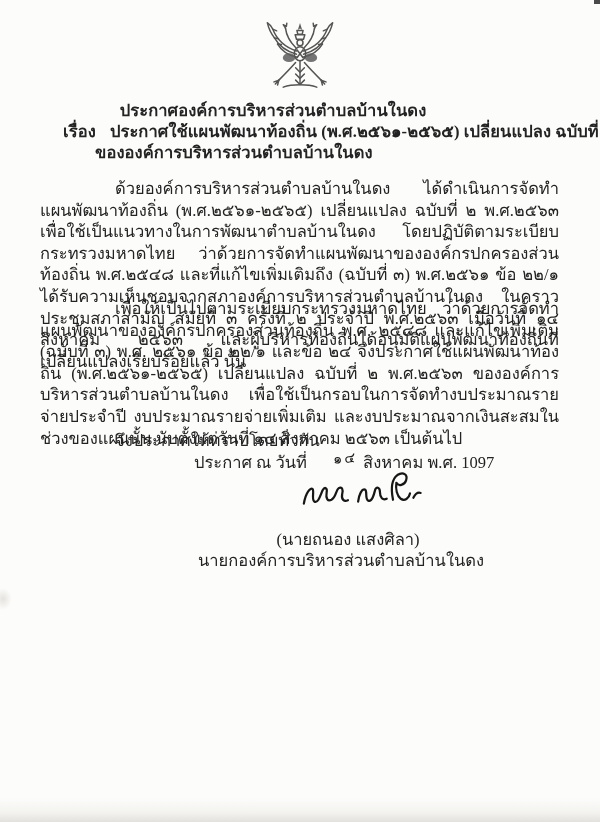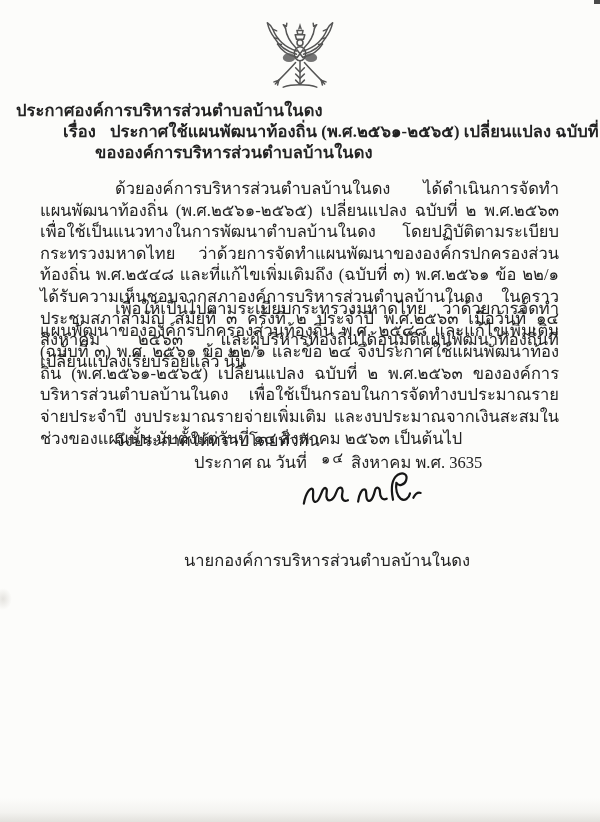--- a/index.html
+++ b/index.html
@@ -7,42 +7,42 @@
   .page {
     position:relative;
     width:600px; height:822px;
     margin:0 auto;
     background:#fcfcfa;
     font-family:"Liberation Serif","DejaVu Sans",sans-serif;
     color:#232323;
     overflow:hidden;
   }
   .title-line { position:absolute; font-size:16.5px; font-weight:bold; letter-spacing:.1px; white-space:nowrap; }
-  .title-1 { top:97px; left:16px; width:532px; text-align:left; }
+  .title-1 { top:97px; left:7px; width:532px; text-align:center; }
   .title-2 { top:118px; left:63px; }
   .title-2 .subject-label { margin-right:14px; }
   .title-3 { top:139px; left:95px;text-align:right; }
   .para {
     position:absolute; left:40px; width:519px;
     font-size:16.5px; line-height:21.6px;
     text-align:justify; text-indent:75px;
   }
   .para-1 { top:178px;font-family:Liberation Serif, serif; }
   .para-2 { top:298px; }
   .closing-line { position:absolute; top:427px; left:115px; font-size:16.5px; white-space:nowrap; }
   .date-line { position:absolute; top:449px; left:194px; font-size:16.5px; white-space:nowrap; }
-  .date-line .seg { margin-right:12px; }
+  .date-line .seg { margin-right:24px; }
   .hand-day {
     display:inline-block; margin:0 6px 0 2px;
     transform:translateY(-5px) rotate(-3deg);
     font-size:14.5px; letter-spacing:2px; color:#1b1b1b;
   }
   .signature-svg { position:absolute; top:466px; left:299px; width:126px; height:52px; }
   .sig-name { position:absolute; top:526px; left:198px; width:300px; text-align:center; font-size:16.5px; white-space:nowrap; }
-  .sig-position { position:absolute; top:547px; left:184px; width:300px; text-align:left; font-size:16.5px; white-space:nowrap; }
+  .sig-position { position:absolute; top:547px; left:184px; width:300px; text-align:right; font-size:16.5px; white-space:nowrap; }
   .emblem-svg { position:absolute; top:22px; left:256px; width:88px; height:74px; opacity:.88; }
   .corner-speck { position:absolute; top:0; right:0; width:6px; height:4px; background:#4a4a4a; }
   .edge-smudge {
     position:absolute; top:588px; left:-6px; width:18px; height:22px;
     background:radial-gradient(ellipse at center, rgba(120,112,98,.18), rgba(120,112,98,0) 70%);
     border-radius:50%;
   }
   .bottom-shadow {
     position:absolute; left:0; bottom:0; width:600px; height:24px;
     background:linear-gradient(to bottom, rgba(140,132,118,0) 0%, rgba(140,132,118,.08) 60%, rgba(125,118,104,.20) 100%);
@@ -112,25 +112,26 @@
 
   <div class="title-line title-3">ขององค์การบริหารส่วนตำบลบ้านในดง</div>
 
   <div class="para para-1">ด้วยองค์การบริหารส่วนตำบลบ้านในดง  ได้ดำเนินการจัดทำแผนพัฒนาท้องถิ่น (พ.ศ.๒๕๖๑-๒๕๖๕) เปลี่ยนแปลง ฉบับที่ ๒ พ.ศ.๒๕๖๓ เพื่อใช้เป็นแนวทางในการพัฒนาตำบลบ้านในดง โดยปฏิบัติตามระเบียบกระทรวงมหาดไทย ว่าด้วยการจัดทำแผนพัฒนาขององค์กรปกครองส่วนท้องถิ่น พ.ศ.๒๕๔๘ และที่แก้ไขเพิ่มเติมถึง (ฉบับที่ ๓) พ.ศ.๒๕๖๑ ข้อ ๒๒/๑ ได้รับความเห็นชอบจากสภาองค์การบริหารส่วนตำบลบ้านในดง ในคราวประชุมสภาสามัญ สมัยที่ ๓ ครั้งที่ ๒ ประจำปี พ.ศ.๒๕๖๓ เมื่อวันที่ ๑๔ สิงหาคม ๒๕๖๓ และผู้บริหารท้องถิ่นได้อนุมัติแผนพัฒนาท้องถิ่นที่เปลี่ยนแปลงเรียบร้อยแล้ว นั้น</div>
 
   <div class="para para-2">เพื่อให้เป็นไปตามระเบียบกระทรวงมหาดไทย ว่าด้วยการจัดทำแผนพัฒนาขององค์กรปกครองส่วนท้องถิ่น พ.ศ. ๒๕๔๘ และแก้ไขเพิ่มเติม (ฉบับที่ ๓) พ.ศ. ๒๕๖๑  ข้อ ๒๒/๑ และข้อ ๒๔ จึงประกาศใช้แผนพัฒนาท้องถิ่น (พ.ศ.๒๕๖๑-๒๕๖๕) เปลี่ยนแปลง ฉบับที่ ๒ พ.ศ.๒๕๖๓ ขององค์การบริหารส่วนตำบลบ้านในดง เพื่อใช้เป็นกรอบในการจัดทำงบประมาณรายจ่ายประจำปี งบประมาณรายจ่ายเพิ่มเติม และงบประมาณจากเงินสะสมในช่วงของแผนนั้น นับตั้งแต่วันที่ ๑๔ สิงหาคม ๒๕๖๓ เป็นต้นไป</div>
 
   <div class="closing-line">จึงประกาศให้ทราบโดยทั่วกัน</div>
 
   <div class="date-line">
-    <span class="seg">ประกาศ  ณ  วันที่</span><span class="hand-day">๑๔</span><span>สิงหาคม พ.ศ. 3635</span>
+    <span class="seg">ประกาศ  ณ  วันที่</span><span class="hand-day">๑๔</span><span>สิงหาคม พ.ศ. 1097</span>
   </div>
 
   <svg class="signature-svg" viewBox="0 0 130 50" aria-hidden="true">
     <path class="sig-stroke" d="M5,37 C7,25 12,20 14,22 C16,24 12.5,33 16,35 C20,37 22.5,27 24.5,23 C26.5,19.5 29.5,20.5 28.5,25.5 C27.5,31.5 29.5,35 33.5,33 C38.5,30 38,23 41,21 C44,19 46,22 44.5,27.5 C43.5,32.5 46.5,35.5 50.5,33.5"></path>
     <path class="sig-stroke" d="M61,35 C62,27 65,21.5 68,22.5 C71,23.5 67.5,32 71.5,34 C75.5,35.5 77.5,27 78.5,23 C79.5,19 83.5,20 83.5,25 C83.5,31 86.5,34 90.5,32"></path>
     <path class="sig-stroke" d="M97,33 C95,23 95.5,12 101.5,7.5 C107.5,3.5 112.5,7 110.5,13 C108.8,18 102.5,19.5 100.5,15.5 C99.5,22 101,29 105,32 C109,34.8 113.5,31.5 114.5,26.5"></path>
     <path class="sig-stroke" d="M118,31 C120,27 122.5,25 125.5,26"></path>
   </svg>
 
+  <div class="sig-name">(นายถนอง  แสงศิลา)</div>
   <div class="sig-position">นายกองค์การบริหารส่วนตำบลบ้านในดง</div>
 
 </div>
 
 </body></html>

